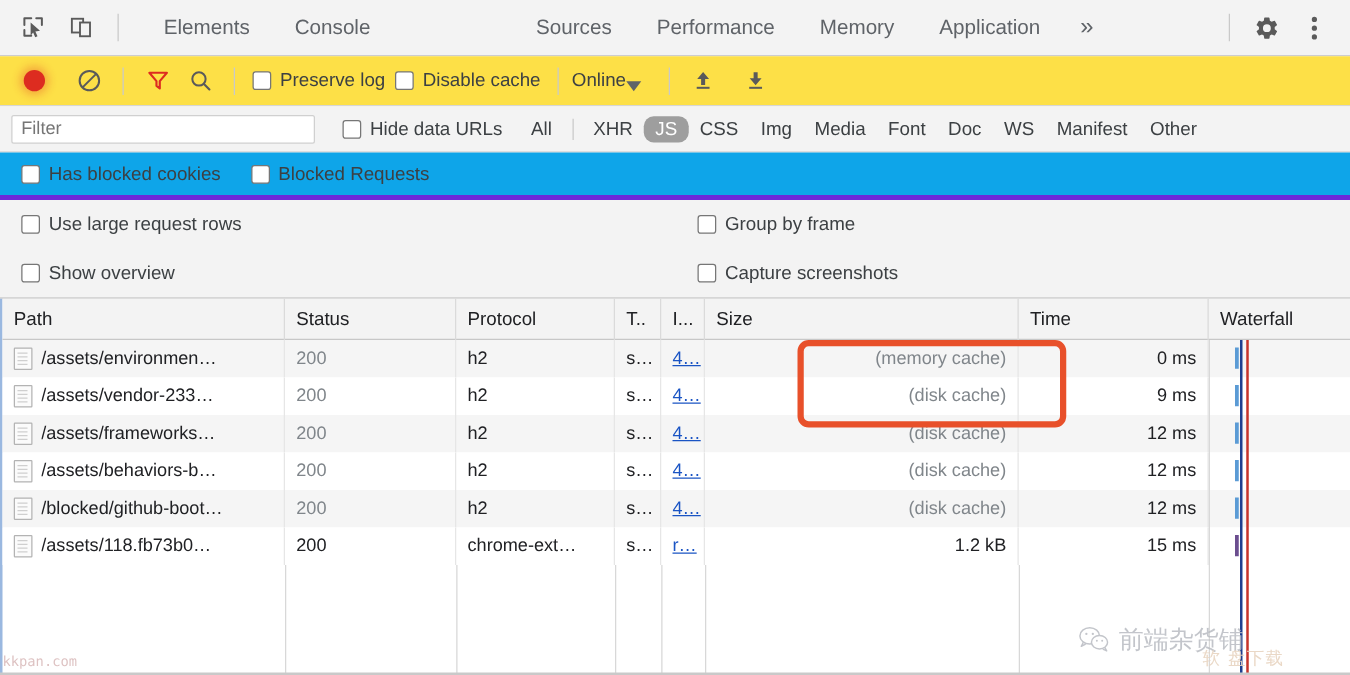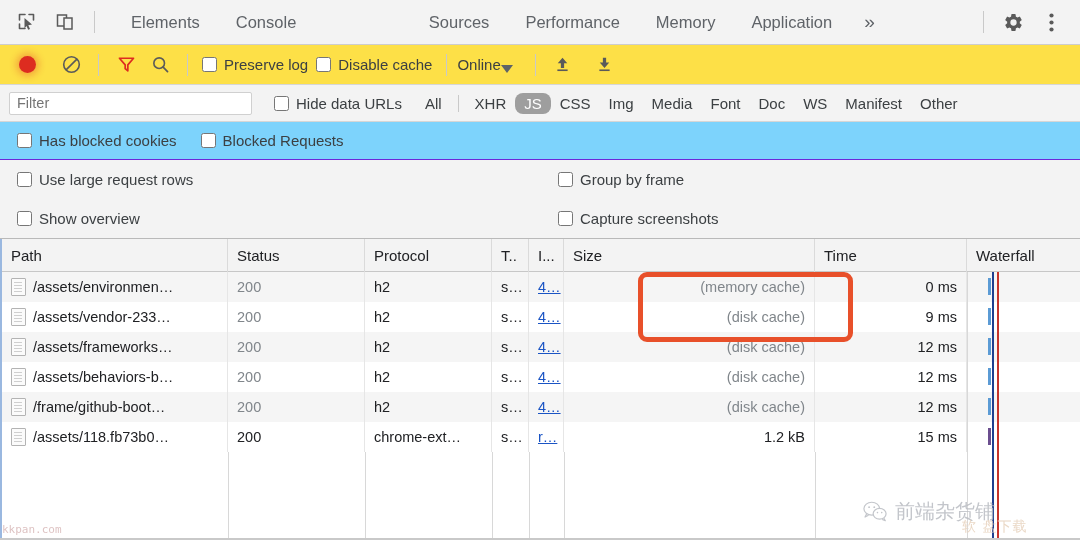--- a/index.html
+++ b/index.html
@@ -132,22 +132,22 @@
   .ftype.sel {
     background: #9e9e9e;
     color: #ffffff;
   }
   .ftsep { width: 1px; height: 17px; background: #c9c9c9; margin: 0 7px; }
 
   
   .toolbar4 {
     position: absolute; left: 0; top: 122px;
     width: 1080px; height: 38px;
-    background: #7dd3fc;
-    border-bottom: 1px solid #6d28d9;
+    background: #0ea5e9;
+    border-bottom: 4px solid #6d28d9;
     display: flex; align-items: center; gap: 24px;
     padding-left: 17px;
     box-sizing: border-box;
   }
 
   
   .settings {
     position: absolute; left: 0; top: 160px;
     width: 1080px; height: 79px;
     background: #f3f3f3;
@@ -523,21 +523,21 @@
         <div class="cell dark" style="left:363px;width:127px;">h2</div>
         <div class="cell dark" style="left:490px;width:37px;">s…</div>
         <div class="cell linkc" style="left:527px;width:35px;">4…</div>
         <div class="cell r muted" style="left:562px;width:251px;">(disk cache)</div>
         <div class="cell r dark" style="left:813px;width:152px;">12 ms</div>
       </div>
 
       <div class="grow odd" style="top:120px;">
         <div class="cell" style="left:0;width:226px;">
           <span class="docicon"></span>
-          <span class="ptext">/frame/github-boot…</span>
+          <span class="ptext">/blocked/github-boot…</span>
         </div>
         <div class="cell muted" style="left:226px;width:137px;">200</div>
         <div class="cell dark" style="left:363px;width:127px;">h2</div>
         <div class="cell dark" style="left:490px;width:37px;">s…</div>
         <div class="cell linkc" style="left:527px;width:35px;">4…</div>
         <div class="cell r muted" style="left:562px;width:251px;">(disk cache)</div>
         <div class="cell r dark" style="left:813px;width:152px;">12 ms</div>
       </div>
 
       <div class="grow even" style="top:150px;">

